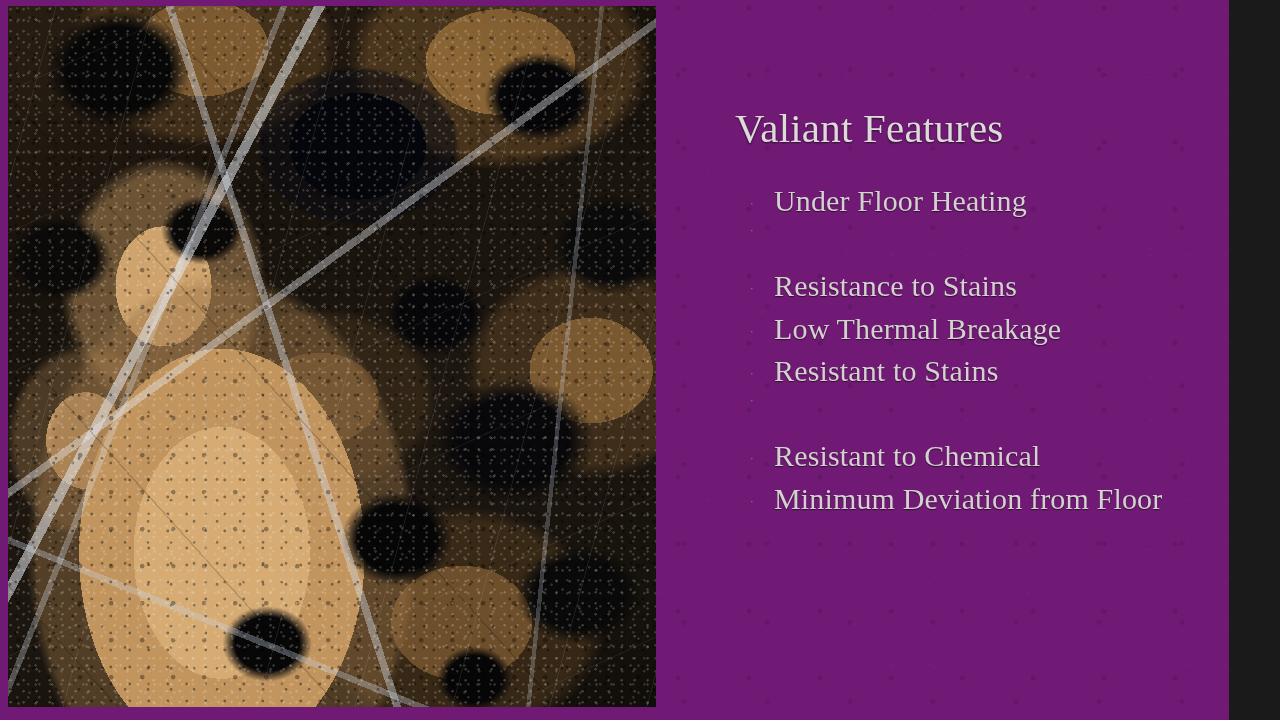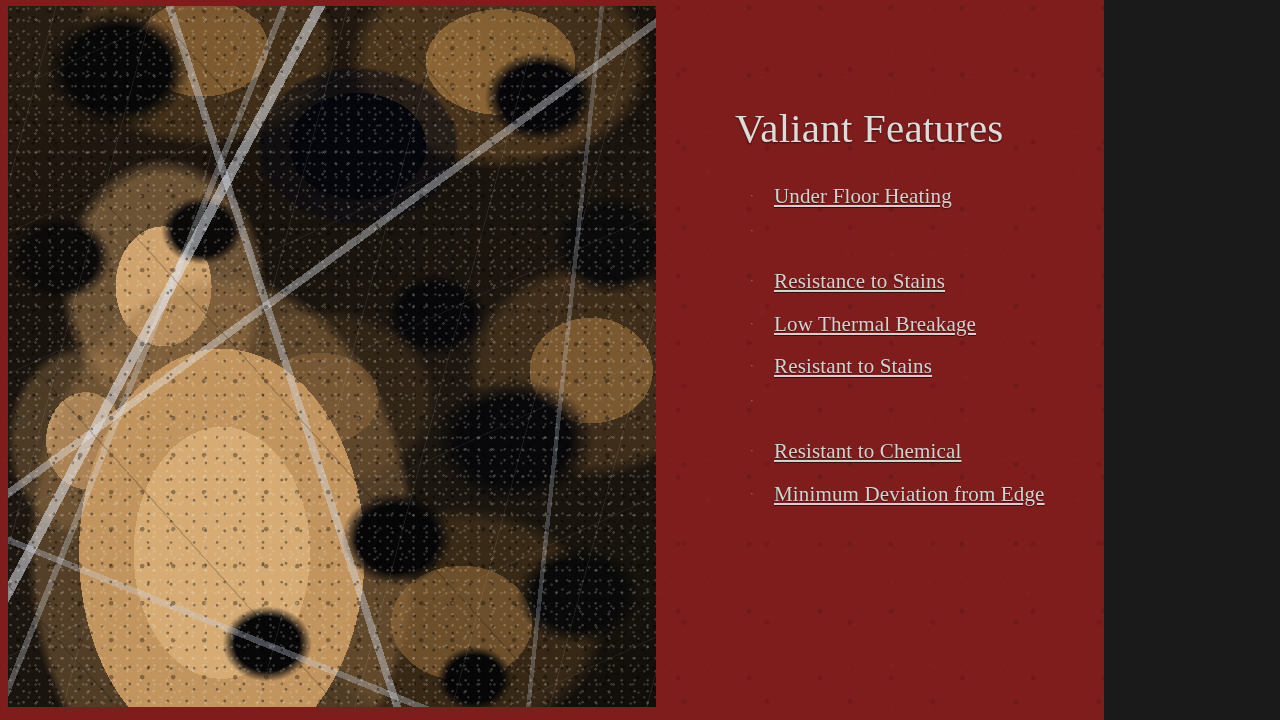--- a/index.html
+++ b/index.html
@@ -6,22 +6,22 @@
   html, body {
     width:1280px; height:720px;
     overflow:hidden;
     background:#1a1a1a;
     font-family:"Liberation Serif", serif;
   }
 
   
   #slide {
     position:relative;
-    width:1104px; height:720px;
-    background:#7f1d1d;
+    width:1229px; height:720px;
+    background:#701a75;
   }
   
   #slide-texture {
     position:absolute; inset:0;
     pointer-events:none;
     opacity:.5;
     background-image:
       radial-gradient(circle at 12% 22%, rgba(255,255,255,.035) 0 1px, transparent 1.6px),
       radial-gradient(circle at 38% 64%, rgba(255,255,255,.028) 0 1px, transparent 1.6px),
       radial-gradient(circle at 71% 31%, rgba(255,255,255,.030) 0 1px, transparent 1.6px),
@@ -140,27 +140,26 @@
     font-size:11px;
     line-height:1;
     color:#8f8d8a;
     text-align:left;
     padding-left:10px;
     position:relative;
     top:-4px;
   }
   .bullet-text {
     flex:1 1 auto;
-    font-size:21px;
+    font-size:30px;
     line-height:1;
     color:#d4d2cf;
     letter-spacing:.15px;
     white-space:nowrap;
     text-shadow:0 1px 1px rgba(0,0,0,.55);
-    text-decoration:underline;
   }
 </style>
 </head>
 <body>
 
 <div id="slide">
 
   <div id="slide-texture"></div>
 
   <div id="photo-frame">
@@ -204,18 +203,18 @@
         <span class="bullet-marker">·</span>
       </li>
 
       <li class="bullet-row">
         <span class="bullet-marker">·</span>
         <span class="bullet-text">Resistant to Chemical</span>
       </li>
 
       <li class="bullet-row">
         <span class="bullet-marker">·</span>
-        <span class="bullet-text">Minimum Deviation from Edge</span>
+        <span class="bullet-text">Minimum Deviation from Floor</span>
       </li>
 
     </ul>
   </div>
 </div>
 
 </body></html>

